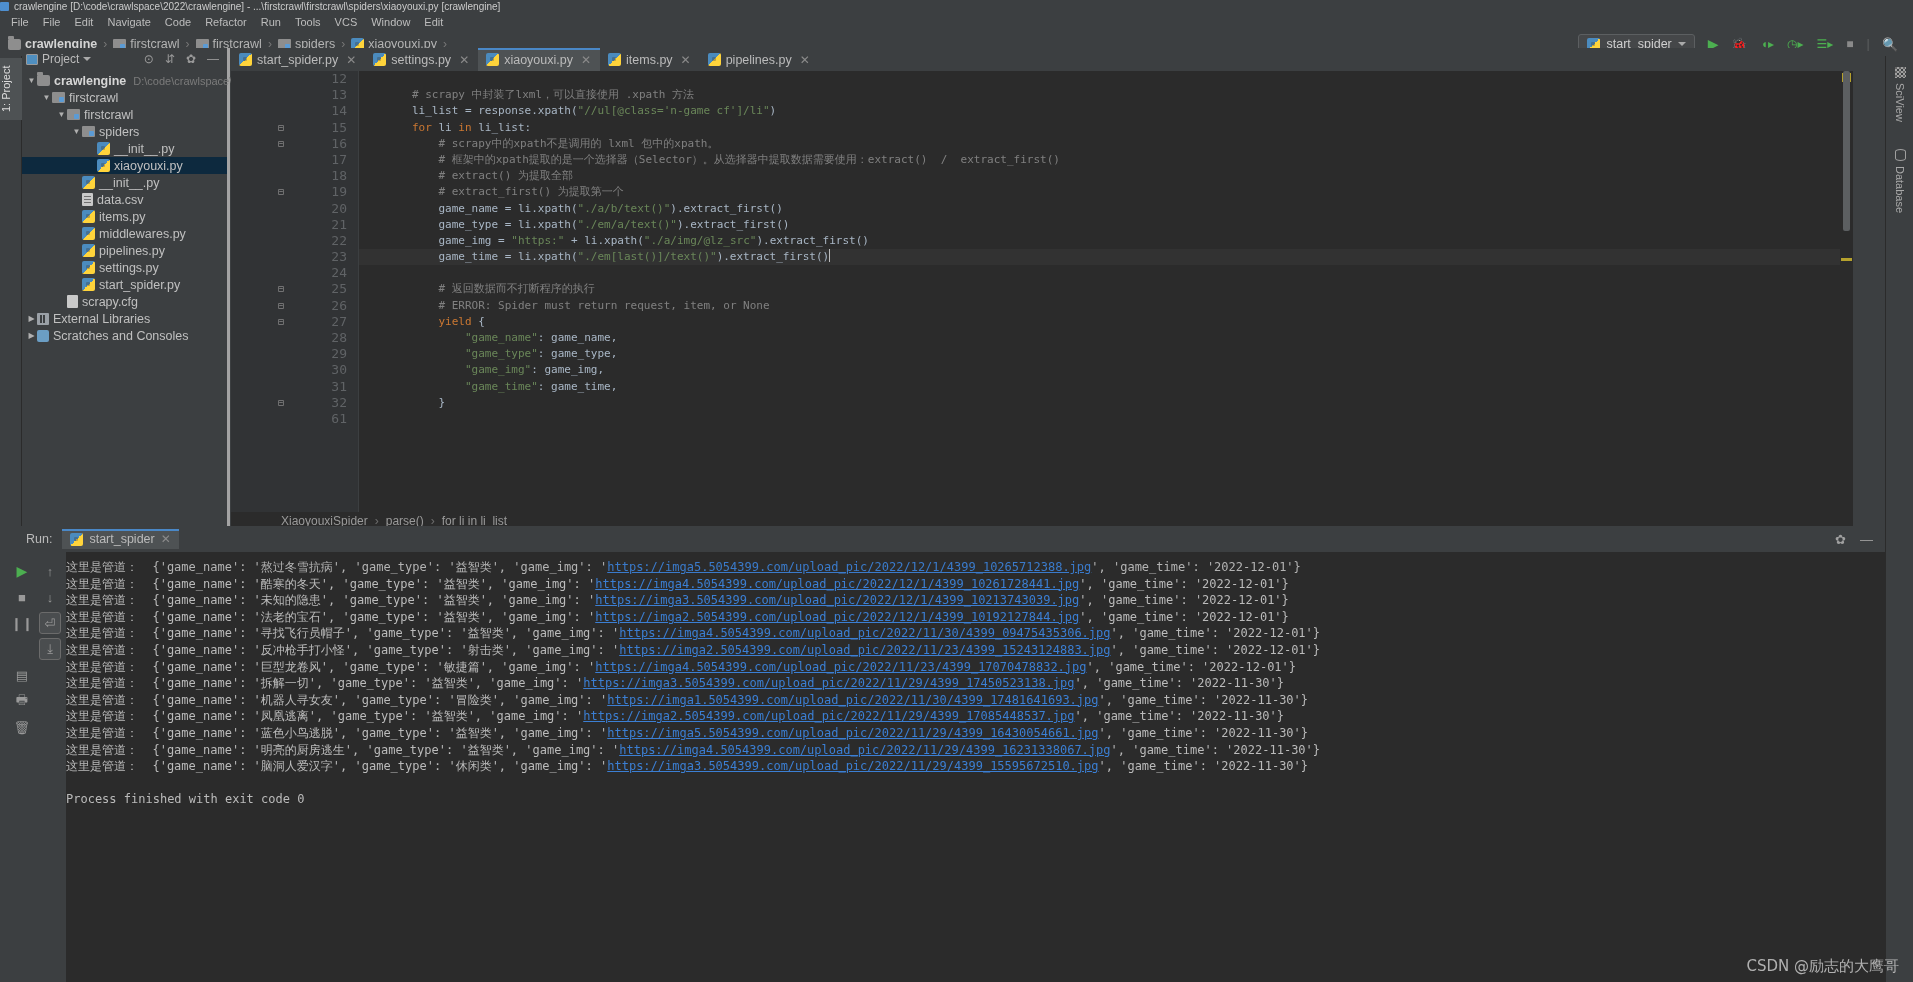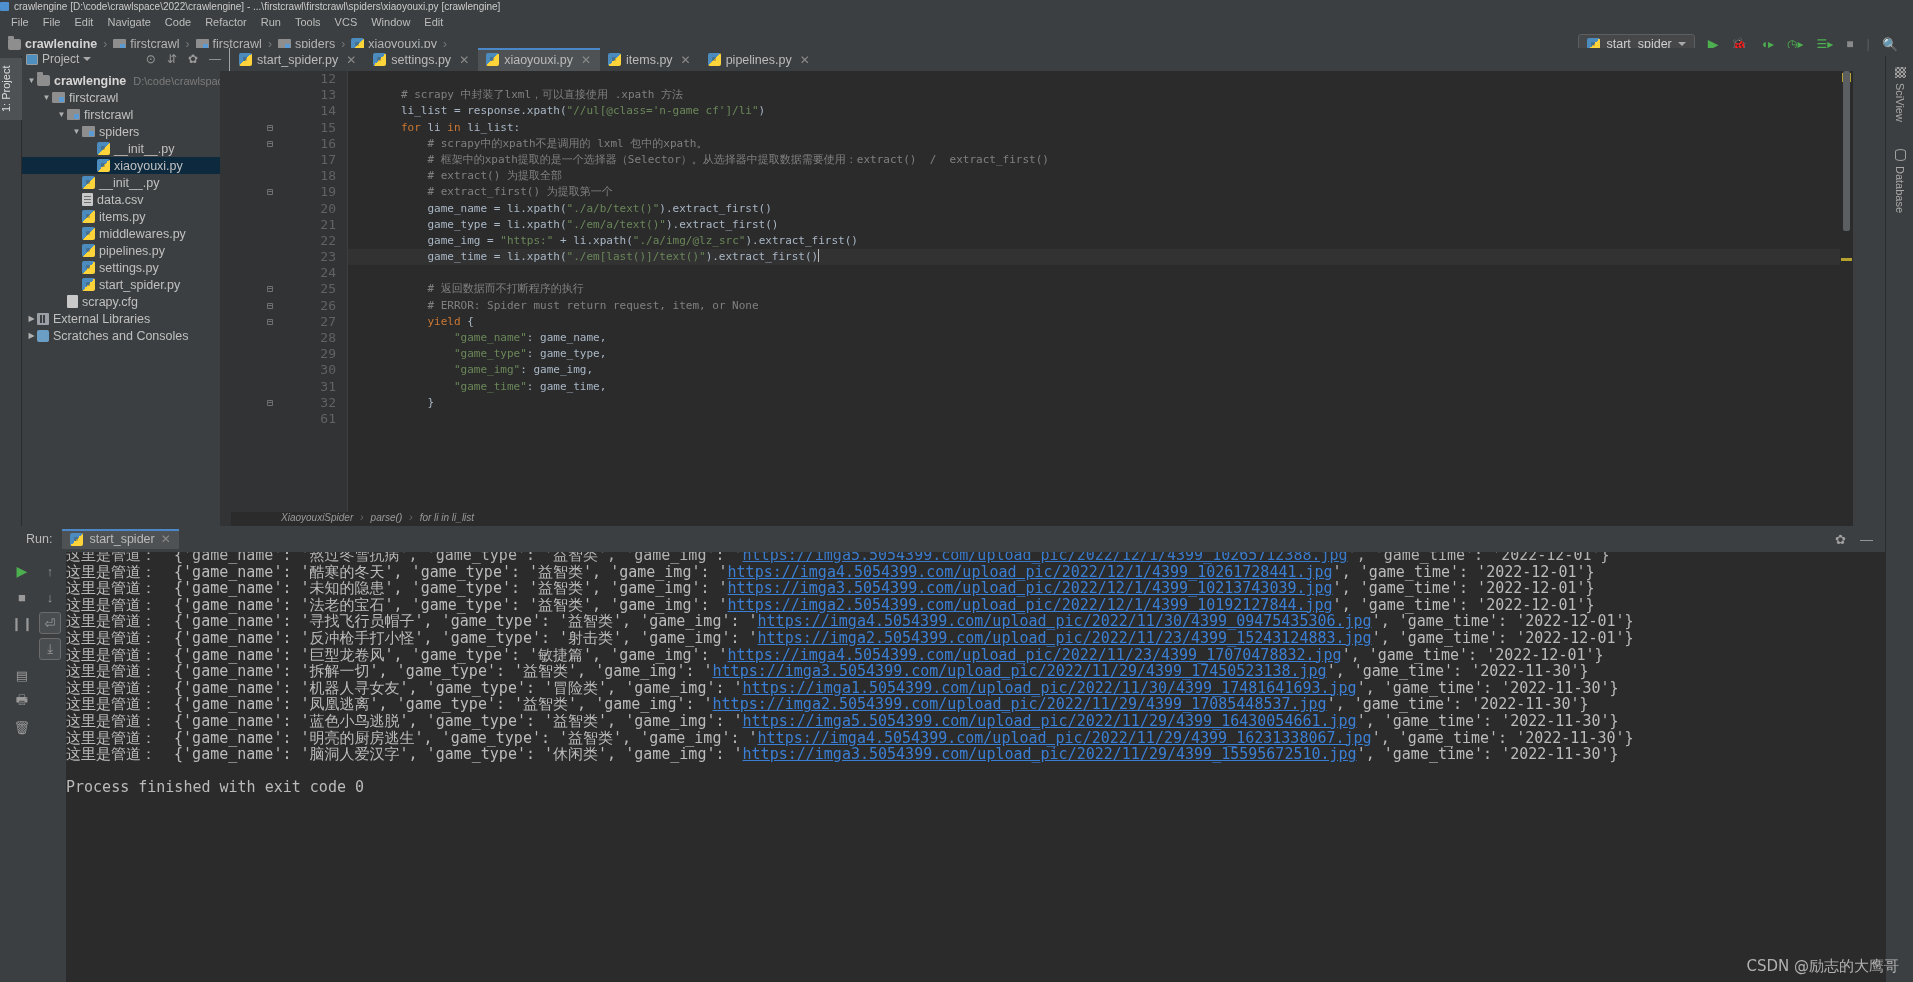--- a/index.html
+++ b/index.html
@@ -74,21 +74,21 @@
     white-space: nowrap;
   }
   .vtab.active { background: #4e5254; color: #ddd; }
   .vtab-proj { top: 2px; height: 62px; }
   .vtab-fav { top: 640px; height: 74px; }
   .vtab-struct { top: 830px; height: 72px; }
 
   
   .projpanel {
     position: absolute; top: 48px; left: 22px; width: 208px; height: 478px;
-    background: #3c3f41; border-right: 1px solid #a3a3a3;
+    background: #3c3f41; border-right: 3px solid #a3a3a3;
   }
   .proj-header {
     height: 22px; display: flex; align-items: center; padding: 0 4px; font-size: 12px; color: #bbb;
   }
   .proj-header .pl { display: flex; align-items: center; gap: 4px; }
   .pico-project { width: 12px; height: 11px; border: 1.5px solid #9a9a9a; border-radius: 1px; background: #4f8fc0; }
   .caret-down { width: 0; height: 0; border-left: 4px solid transparent; border-right: 4px solid transparent; border-top: 4px solid #aaa; }
   .proj-header .pr { margin-left: auto; display: flex; align-items: center; gap: 11px; padding-right: 4px; }
   .hicon { color: #9a9a9a; font-size: 12px; line-height: 1; }
 
@@ -115,21 +115,21 @@
     color: #bbbbbb; border-right: none; white-space: nowrap; position: relative;
   }
   .edtab.active { background: #4e5254; }
   .edtab.active::after {
     content: ""; position: absolute; left: 0; right: 0; top: 0; height: 2px; background: #4a88c7;
   }
   .edtab .x { color: #8b8b8b; font-size: 12px; margin-left: 3px; }
 
   
   .editor {
-    position: absolute; top: 71px; left: 220px; width: 1622px; height: 455px;
+    position: absolute; top: 71px; left: 231px; width: 1622px; height: 455px;
     background: #2b2b2b; overflow: hidden;
   }
   .gutter {
     position: absolute; left: 0; top: 0; width: 128px; height: 100%;
     background: #313335; color: #606366; font-family: "DejaVu Sans Mono", monospace; font-size: 13px;
   }
   .gutter .gline { height: 16.2px; text-align: right; padding-right: 12px; line-height: 16.2px; }
 
   .codearea {
     position: absolute; left: 128px; top: 0; right: 0; height: 100%;
@@ -140,22 +140,22 @@
   .cline.curr { background: #323232; }
   .vline { position:absolute; top:0; bottom:0; width:1px; background:#3c3f41; }
 
   .kw { color: #cc7832; }
   .str { color: #6a8759; }
   .cmt { color: #808080; }
   .caret { display: inline-block; width: 1px; height: 13px; background: #bbbbbb; vertical-align: -2px; }
 
   .breadcrumb-bottom {
     position: absolute; left: 231px; top: 512px; width: 1622px; height: 18px;
-    display: flex; align-items: flex-start; font-size: 10px; color: #9a9a9a;
-    padding-left: 50px; background: #2b2b2b; font-style: italic;
+    display: flex; align-items: center; font-size: 12px; color: #9a9a9a;
+    padding-left: 50px; background: #2b2b2b;
   }
   .breadcrumb-bottom .bsep { color: #6d6d6d; margin: 0 7px; }
 
   
   .markerbar { position: absolute; top: 71px; left: 1840px; width: 13px; height: 455px; background: #2b2b2b; }
   .mk { position: absolute; left: 2px; width: 9px; height: 9px; }
   .scroll-thumb { position: absolute; left: 3px; width: 7px; background: #5c5f61; border-radius: 2px; }
 
   
   .rightstrip {
@@ -192,22 +192,22 @@
     display: flex; flex-direction: column; align-items: center; padding-top: 6px; gap: 0px;
   }
   .rt-row { display: flex; width: 56px; justify-content: space-around; height: 26px; align-items: center; }
   .rt-btn { width: 22px; height: 22px; display: flex; align-items: center; justify-content: center; color: #9a9a9a; font-size: 13px; }
   .rt-btn.play { color: #4caf50; font-size: 14px; }
   .rt-btn.boxed { border: 1px solid #6b6b6b; border-radius: 3px; background: #4a4d4f; }
 
   .console {
     position: absolute; top: 26px; left: 66px; width: 1819px; height: 430px;
     background: #2b2b2b; overflow: hidden;
-    font-family: "DejaVu Sans Mono", monospace; font-size: 15px; line-height: 16.6px;
-    color: #bbbbbb; white-space: pre; padding-top: 2px;
+    font-family: "DejaVu Sans Mono", monospace; font-size: 12px; line-height: 16.6px;
+    color: #bbbbbb; white-space: pre; padding-top: 14px;
   }
   .conline { height: 16.6px; white-space: pre; }
   .conline .pipe { color: #bbbbbb; }
   .lnk { color: #3b7fd4; text-decoration: underline; }
   .final { color: #bbbbbb; }
 
   
   .projscroll { position:absolute; left:28px; top:518px; width:148px; height:6px; background:#666; border-radius:3px;}
 
   

